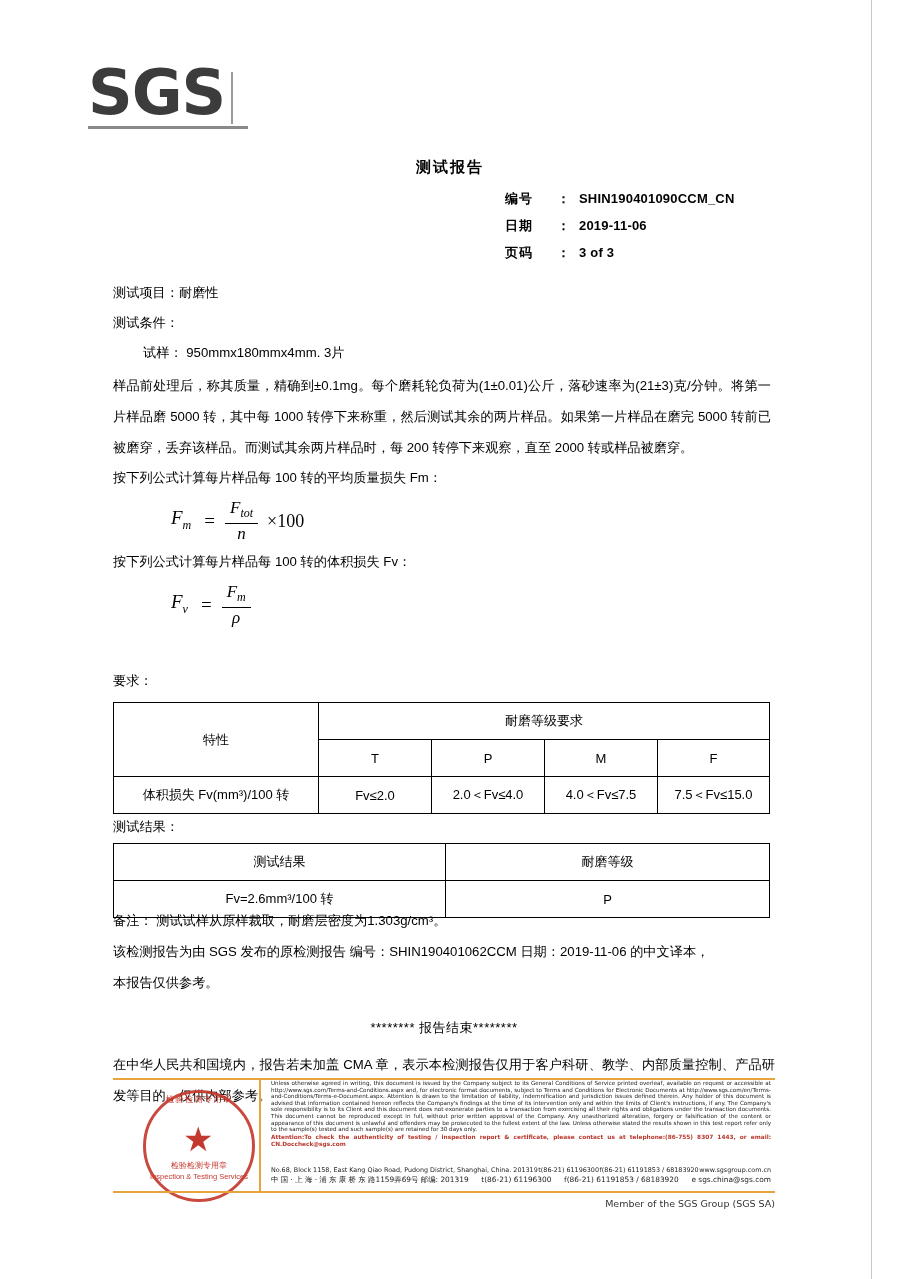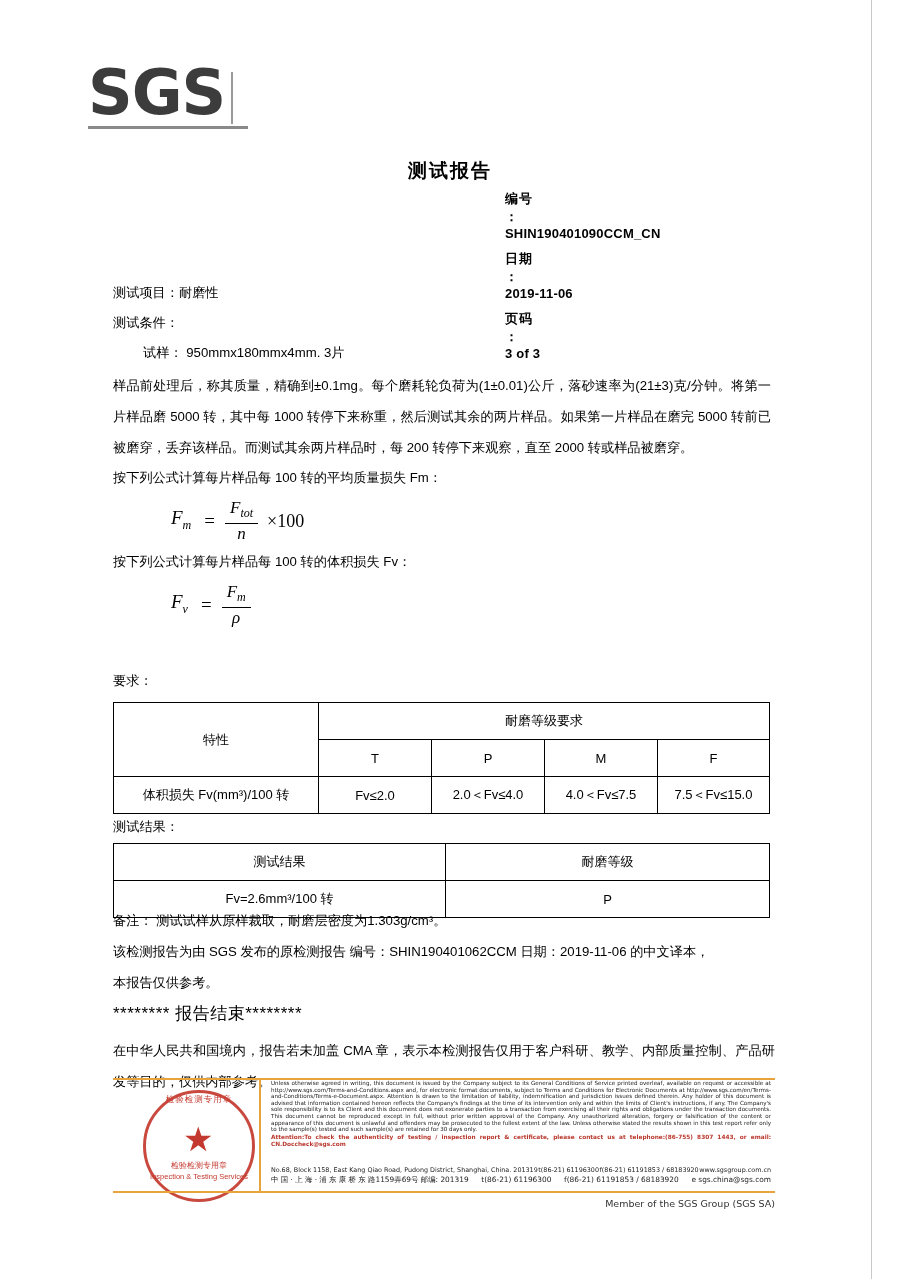--- a/index.html
+++ b/index.html
@@ -61,36 +61,35 @@
     height: 52px;
     background: #9a9a9a;
   }
 
   
   .doc-title {
     position: absolute;
     left: 0; right: 0;
     top: 158px;
     text-align: center;
-    font-size: 19px;
+    font-size: 15px;
     font-weight: bold;
     letter-spacing: 2px;
   }
   .meta {
     position: absolute;
     left: 505px;
     top: 190px;
     font-size: 13px;
     font-weight: bold;
   }
   .meta-row {
     display: flex;
     align-items: baseline;
     margin-bottom: 9px;
-    flex-direction: column;
   }
   .meta-label { width: 52px; letter-spacing: 1px; }
   .meta-colon { width: 22px; }
   .meta-value { letter-spacing: 0.2px; }
 
   
   .body {
     position: absolute;
     left: 113px;
     top: 278px;
@@ -158,24 +157,25 @@
 
   .after-tables {
     position: absolute;
     left: 113px;
     top: 905px;
     width: 662px;
     font-size: 13.2px;
     line-height: 31px;
   }
   .center-line {
-    text-align: left;
+    text-align: center;
     letter-spacing: 0.5px;
+    margin-top: 14px;
     margin-bottom: 6px;
-    font-size: 17px;
+    font-size: 13px;
   }
 
   
   .footer {
     position: absolute;
     left: 113px;
     top: 1078px;
     width: 662px;
   }
   .footer-rule-top {

